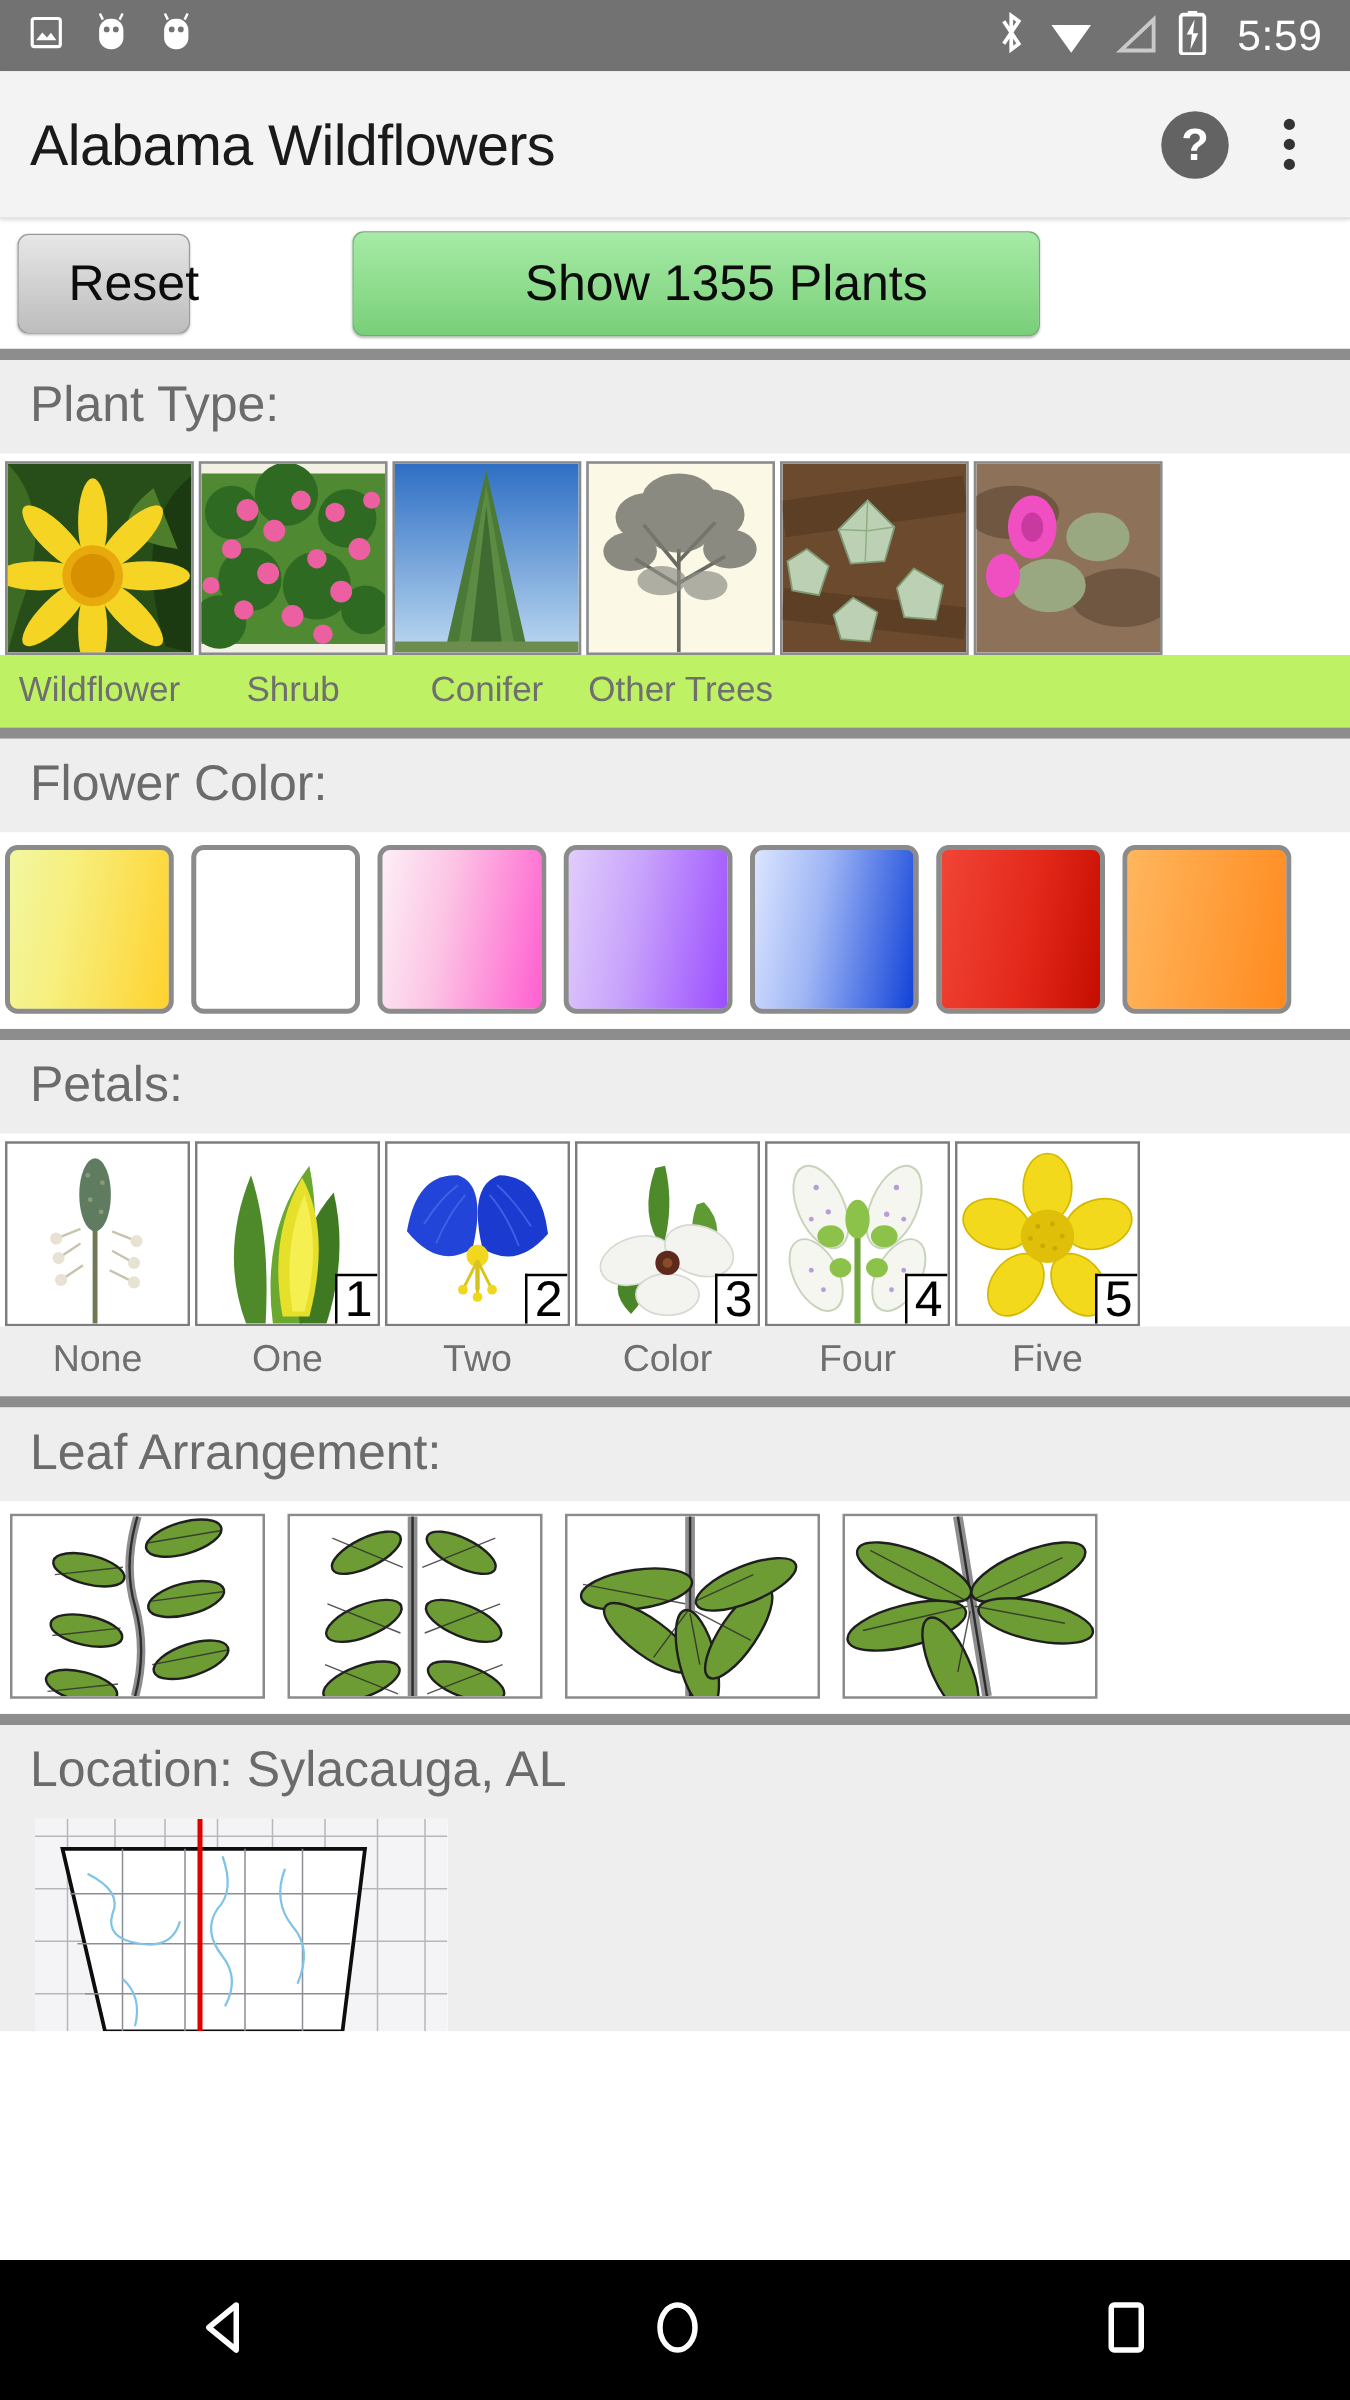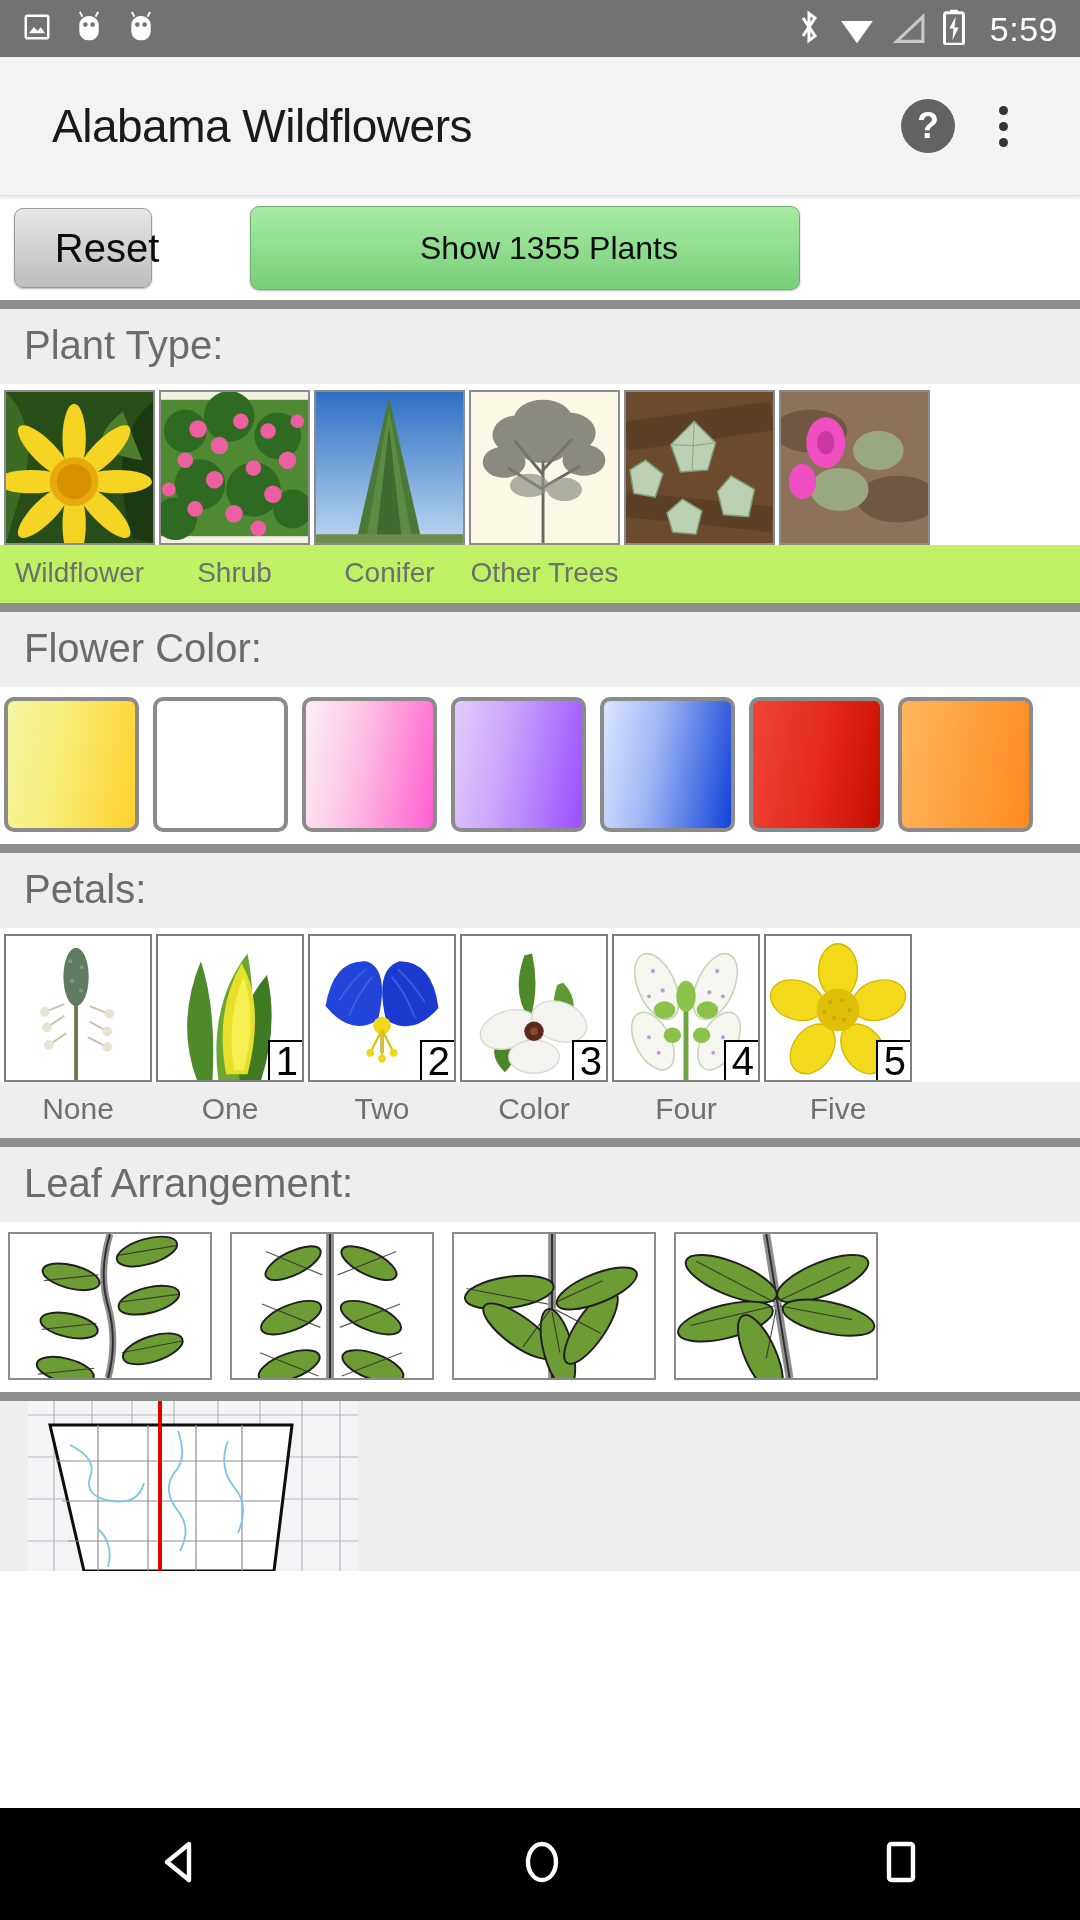--- a/index.html
+++ b/index.html
@@ -16,23 +16,23 @@
     display: flex; align-items: center;
     padding: 0 22px; color: #fff;
   }
   .sb-left { display: flex; align-items: center; gap: 22px; }
   .sb-right { margin-left: auto; display: flex; align-items: flex-end; gap: 16px; }
   .sb-time { font-size: 34px; font-weight: 400; letter-spacing: .5px; margin-left: 8px; }
   .sb-ico { display: block; }
 
   
   .appbar {
-    height: 139px; background: #f3f3f3;
+    height: 118px; background: #f3f3f3;
     display: flex; align-items: center;
-    padding: 0 52px;
+    padding: 0 24px;
     border-bottom: 1px solid #dcdcdc;
     box-shadow: 0 2px 3px rgba(0,0,0,.12);
     position: relative; z-index: 4;
   }
   .app-title { font-size: 46px; color: #1a1a1a; font-weight: 400; letter-spacing: -.5px; }
   .appbar-actions { margin-left: auto; display: flex; align-items: center; gap: 34px; padding-right: 10px; }
   .help-btn {
     width: 54px; height: 54px; border-radius: 50%;
     background: #636363; color: #fff;
     display: flex; align-items: center; justify-content: center;
@@ -50,23 +50,23 @@
   .btn {
     border: 1px solid #9a9a9a; border-radius: 9px;
     font-size: 40px; color: #0c0c0c;
     display: flex; align-items: center; justify-content: center;
     background: linear-gradient(180deg,#e7e7e7 0%,#d2d2d2 48%,#bdbdbd 100%);
     box-shadow: 0 1px 2px rgba(0,0,0,.28);
     padding-left: 48px;
   }
   .btn-reset { width: 138px; height: 80px; }
   .btn-show {
-    flex: 0 0 550px; height: 84px; margin-left: 84px;
+    flex: 0 0 550px; height: 84px; margin-left: 116px;
     background: linear-gradient(180deg,#a6eaa6 0%,#8ddc8d 55%,#79cf79 100%);
-    border-color: #6fae6f; font-size: 32px;
+    border-color: #6fae6f; font-size: 40px;
   }
 
   
   .divider { height: 9px; background: #8d8d8d; }
   .sec-head {
     background: #eeeeee; padding: 14px 24px 16px;
     font-size: 40px; color: #6b6b6b; font-weight: 400;
   }
 
   
@@ -629,20 +629,21 @@
       <g stroke="#2b2b2b" stroke-width="1.2" fill="none" opacity=".8">
         <path d="M100 70 L20 28 M100 74 L14 94 M102 78 L92 128 M106 68 L178 34 M106 74 L180 88"></path>
       </g>
     </svg>
   </div>
 </div>
 
 <div class="divider"></div>
 
 <div class="loc-sec">
+  <div class="sec-head">Location: Sylacauga, AL</div>
   <div class="loc-body">
     <div class="loc-map">
       <svg width="100%" height="100%" viewBox="0 0 330 170">
         <rect width="330" height="170" fill="#f4f4f7"></rect>
         <g stroke="#b6b6bd" stroke-width="1.2" fill="none">
           <path d="M0 14 H330 M0 56 H330 M0 98 H330 M0 140 H330"></path>
           <path d="M26 0 V170 M64 0 V170 M104 0 V170 M146 0 V170 M190 0 V170 M232 0 V170 M274 0 V170 M312 0 V170"></path>
         </g>
         <path d="M22 24 H264 L246 170 H56 Z" fill="#ffffff" stroke="#0d0d0d" stroke-width="3"></path>
         <g stroke="#8d8d95" stroke-width="1.2" fill="none">

